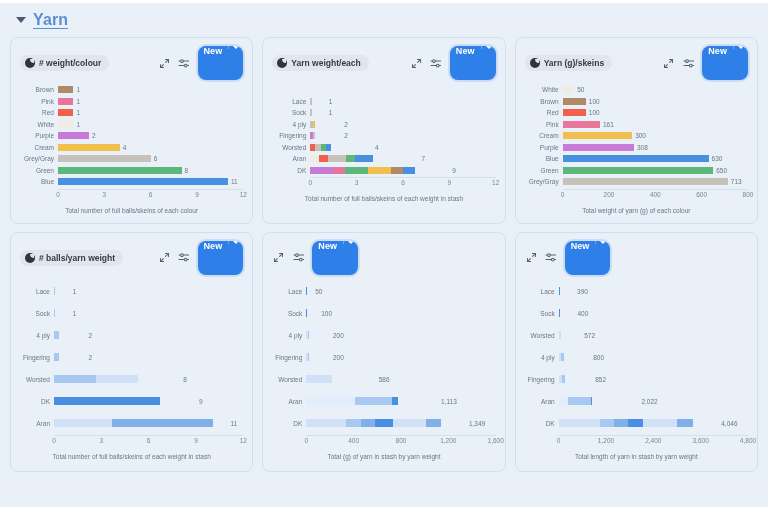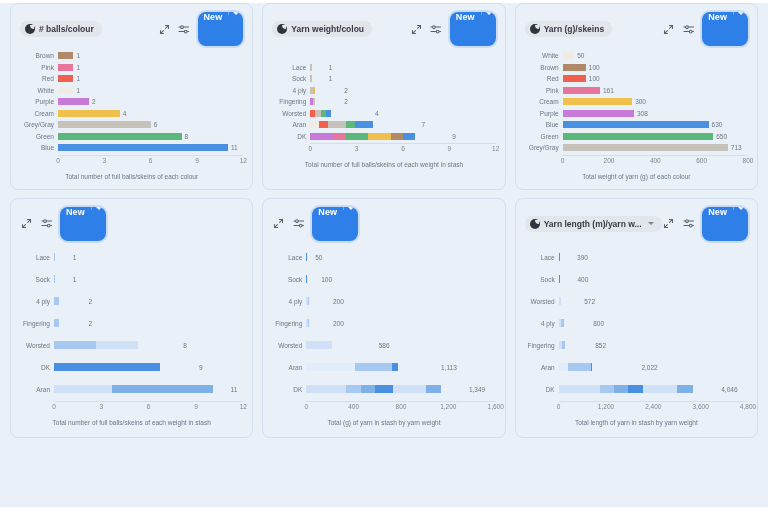--- a/index.html
+++ b/index.html
@@ -149,27 +149,31 @@
   .caption {
     text-align: center; font-size: 6.5px; color: #6b7785;
     margin-top: 7px;
   }
 </style>
 </head>
 <body>
 
 <div class="page">
 
+  <div class="section-header">
+    <div class="caret"></div>
+    <div class="section-title">Yarn</div>
+  </div>
 
   <div class="grid" id="grid">
       <div class="card short">
         <div class="card-head">
           <div class="title-pill">
             <span class="pill-icon"></span>
-            <span class="pill-text"># balls/colour</span>
+            <span class="pill-text"># weight/colour</span>
           </div>
           <div class="head-tools">
             <div class="icon-btn">
               <svg width="11" height="11" viewBox="0 0 12 12" fill="none" stroke="#58616e" stroke-width="1.1" stroke-linecap="round">
                 <path d="M7 1.6h3.4V5"></path>
                 <path d="M10.2 1.8 7.2 4.8"></path>
                 <path d="M5 10.4H1.6V7"></path>
                 <path d="M1.8 10.2 4.8 7.2"></path>
               </svg>
             </div>
@@ -282,21 +286,21 @@
               <div class="tick" style="left: 100%;">12</div>
             </div>
           </div>
           <div class="caption">Total number of full balls/skeins of each colour</div>
         </div>
       </div>
       <div class="card short">
         <div class="card-head">
           <div class="title-pill">
             <span class="pill-icon"></span>
-            <span class="pill-text">Yarn weight/colou</span>
+            <span class="pill-text">Yarn weight/each</span>
           </div>
           <div class="head-tools">
             <div class="icon-btn">
               <svg width="11" height="11" viewBox="0 0 12 12" fill="none" stroke="#58616e" stroke-width="1.1" stroke-linecap="round">
                 <path d="M7 1.6h3.4V5"></path>
                 <path d="M10.2 1.8 7.2 4.8"></path>
                 <path d="M5 10.4H1.6V7"></path>
                 <path d="M1.8 10.2 4.8 7.2"></path>
               </svg>
             </div>
@@ -530,20 +534,24 @@
               <div class="tick" style="left: 50%;">400</div>
               <div class="tick" style="left: 75%;">600</div>
               <div class="tick" style="left: 100%;">800</div>
             </div>
           </div>
           <div class="caption">Total weight of yarn (g) of each colour</div>
         </div>
       </div>
       <div class="card tall">
         <div class="card-head">
+          <div class="title-pill">
+            <span class="pill-icon"></span>
+            <span class="pill-text"># balls/yarn weight</span>
+          </div>
           <div class="head-tools">
             <div class="icon-btn">
               <svg width="11" height="11" viewBox="0 0 12 12" fill="none" stroke="#58616e" stroke-width="1.1" stroke-linecap="round">
                 <path d="M7 1.6h3.4V5"></path>
                 <path d="M10.2 1.8 7.2 4.8"></path>
                 <path d="M5 10.4H1.6V7"></path>
                 <path d="M1.8 10.2 4.8 7.2"></path>
               </svg>
             </div>
             <div class="icon-btn">
@@ -751,25 +759,20 @@
               <div class="tick" style="left: 50%;">800</div>
               <div class="tick" style="left: 75%;">1,200</div>
               <div class="tick" style="left: 100%;">1,600</div>
             </div>
           </div>
           <div class="caption">Total (g) of yarn in stash by yarn weight</div>
         </div>
       </div>
       <div class="card tall">
         <div class="card-head">
-          <div class="title-pill">
-            <span class="pill-icon"></span>
-            <span class="pill-text">Yarn length (m)/yarn w...</span>
-            <i class="pill-caret"></i>
-          </div>
           <div class="head-tools">
             <div class="icon-btn">
               <svg width="11" height="11" viewBox="0 0 12 12" fill="none" stroke="#58616e" stroke-width="1.1" stroke-linecap="round">
                 <path d="M7 1.6h3.4V5"></path>
                 <path d="M10.2 1.8 7.2 4.8"></path>
                 <path d="M5 10.4H1.6V7"></path>
                 <path d="M1.8 10.2 4.8 7.2"></path>
               </svg>
             </div>
             <div class="icon-btn">

